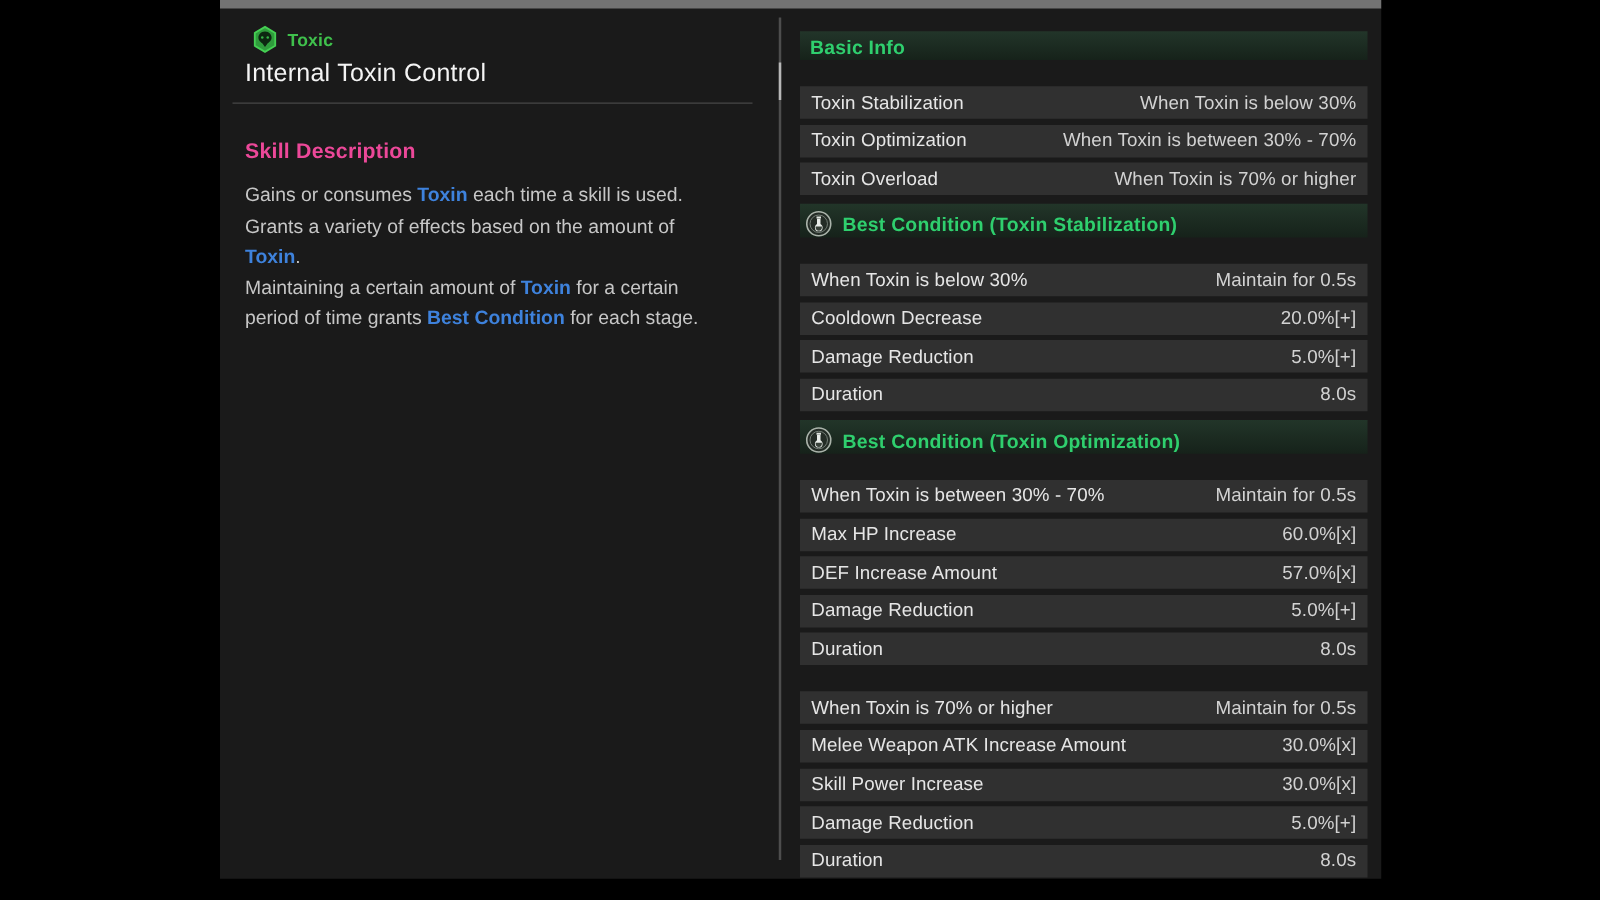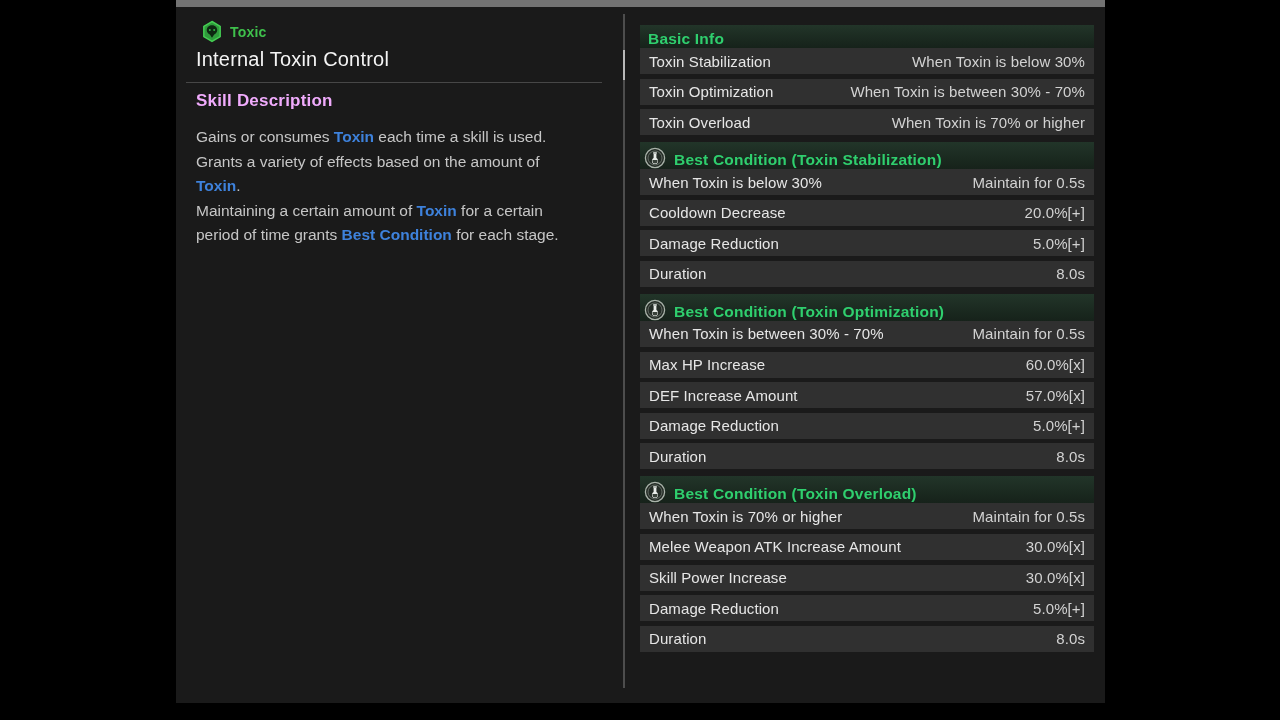--- a/index.html
+++ b/index.html
@@ -10,40 +10,40 @@
   .topbar{position:absolute;left:176px;top:0;width:929px;height:7px;background:#737373;}
   .panel{position:absolute;left:176px;top:7px;width:929px;height:696px;background:#1a1a1a;}
 
   
   .left-col{position:absolute;left:20px;top:13px;width:420px;}
   .element-row{display:flex;align-items:center;gap:8px;margin-left:6px;}
   .element-row svg{display:block;}
   .element-label{color:#3fc04c;font-size:14px;font-weight:700;letter-spacing:.2px;}
   .skill-name{color:#f4f4f4;font-size:20px;font-weight:400;margin-top:5px;letter-spacing:.2px;}
   .divider{height:1px;background:#474747;width:416px;margin-top:11px;margin-left:-10px;}
-  .desc-heading{color:#f0abfc;font-size:17px;font-weight:700;margin-top:8px;letter-spacing:.2px;}
+  .desc-heading{color:#ec4899;font-size:17px;font-weight:700;margin-top:28px;letter-spacing:.2px;}
   .desc{margin-top:14px;font-size:15.5px;line-height:24.6px;color:#c6c6c6;}
   .desc .keyword{color:#3e82dc;font-weight:700;}
 
   
   .scroll-track{position:absolute;left:447px;top:7px;width:2px;height:674px;background:#4d4d4d;}
   .scroll-thumb{position:absolute;left:0;top:36px;width:2px;height:30px;background:#b8b8b8;}
 
   
   .right-col{position:absolute;left:464px;top:18px;width:454px;}
   .stat-section + .stat-section{margin-top:7px;}
   .section-header{
     height:27px;display:flex;align-items:flex-end;padding-left:4px;
     background:linear-gradient(180deg,#223529 0%,#16221a 100%);
   }
   .section-header.plain{height:23px;padding-left:8px;}
   .section-title{color:#2fcf6e;font-size:15.5px;font-weight:700;margin-left:8px;letter-spacing:.2px;}
   .section-header.plain .section-title{margin-left:0;}
   .emblem{display:flex;align-items:center;}
-  .rows{display:flex;flex-direction:column;gap:4.6px;margin-top:0;}
+  .rows{display:flex;flex-direction:column;gap:4.6px;margin-top:21px;}
   .stat-row{
     height:26px;background:#303030;display:flex;align-items:center;
     justify-content:space-between;padding:0 9px;
   }
   .stat-label{color:#e6e6e6;font-size:15px;letter-spacing:.1px;white-space:nowrap;}
   .stat-value{color:#d2d2d2;font-size:15px;letter-spacing:.1px;white-space:nowrap;}
 </style>
 </head>
 <body>
 
@@ -176,32 +176,20 @@
   </div>
 
   <div class="stat-row">
     <span class="stat-label">Duration</span>
     <span class="stat-value">8.0s</span>
   </div>
 </div>
   </section>
 
   <section class="stat-section">
-    <div class="section-header">
-      <span class="emblem">
-        <svg width="22" height="22" viewBox="0 0 22 22">
-          <circle cx="11" cy="11" r="9.6" fill="#242c26" stroke="#aab3aa" stroke-width="1.3"></circle>
-          <circle cx="11" cy="11" r="7" fill="none" stroke="#737d75" stroke-width="0.8"></circle>
-          <rect x="9.2" y="5.2" width="3.6" height="1.6" fill="#dfe4df"></rect>
-          <path d="M9.6 7 h2.8 v4.1 c1 .7 1.7 1.7 1.7 2.8 a3.1 3.1 0 0 1 -6.2 0 c0-1.1 .7-2.1 1.7-2.8 Z" fill="#e8ece8"></path>
-          <path d="M8.5 13.1 h5 v.9 a2.5 2.5 0 0 1 -5 0 Z" fill="#39423a"></path>
-        </svg>
-      </span>
-      <span class="section-title">Best Condition (Toxin Overload)</span>
-    </div>
     <div class="rows">
   <div class="stat-row">
     <span class="stat-label">When Toxin is 70% or higher</span>
     <span class="stat-value">Maintain for 0.5s</span>
   </div>
 
   <div class="stat-row">
     <span class="stat-label">Melee Weapon ATK Increase Amount</span>
     <span class="stat-value">30.0%[x]</span>
   </div>

